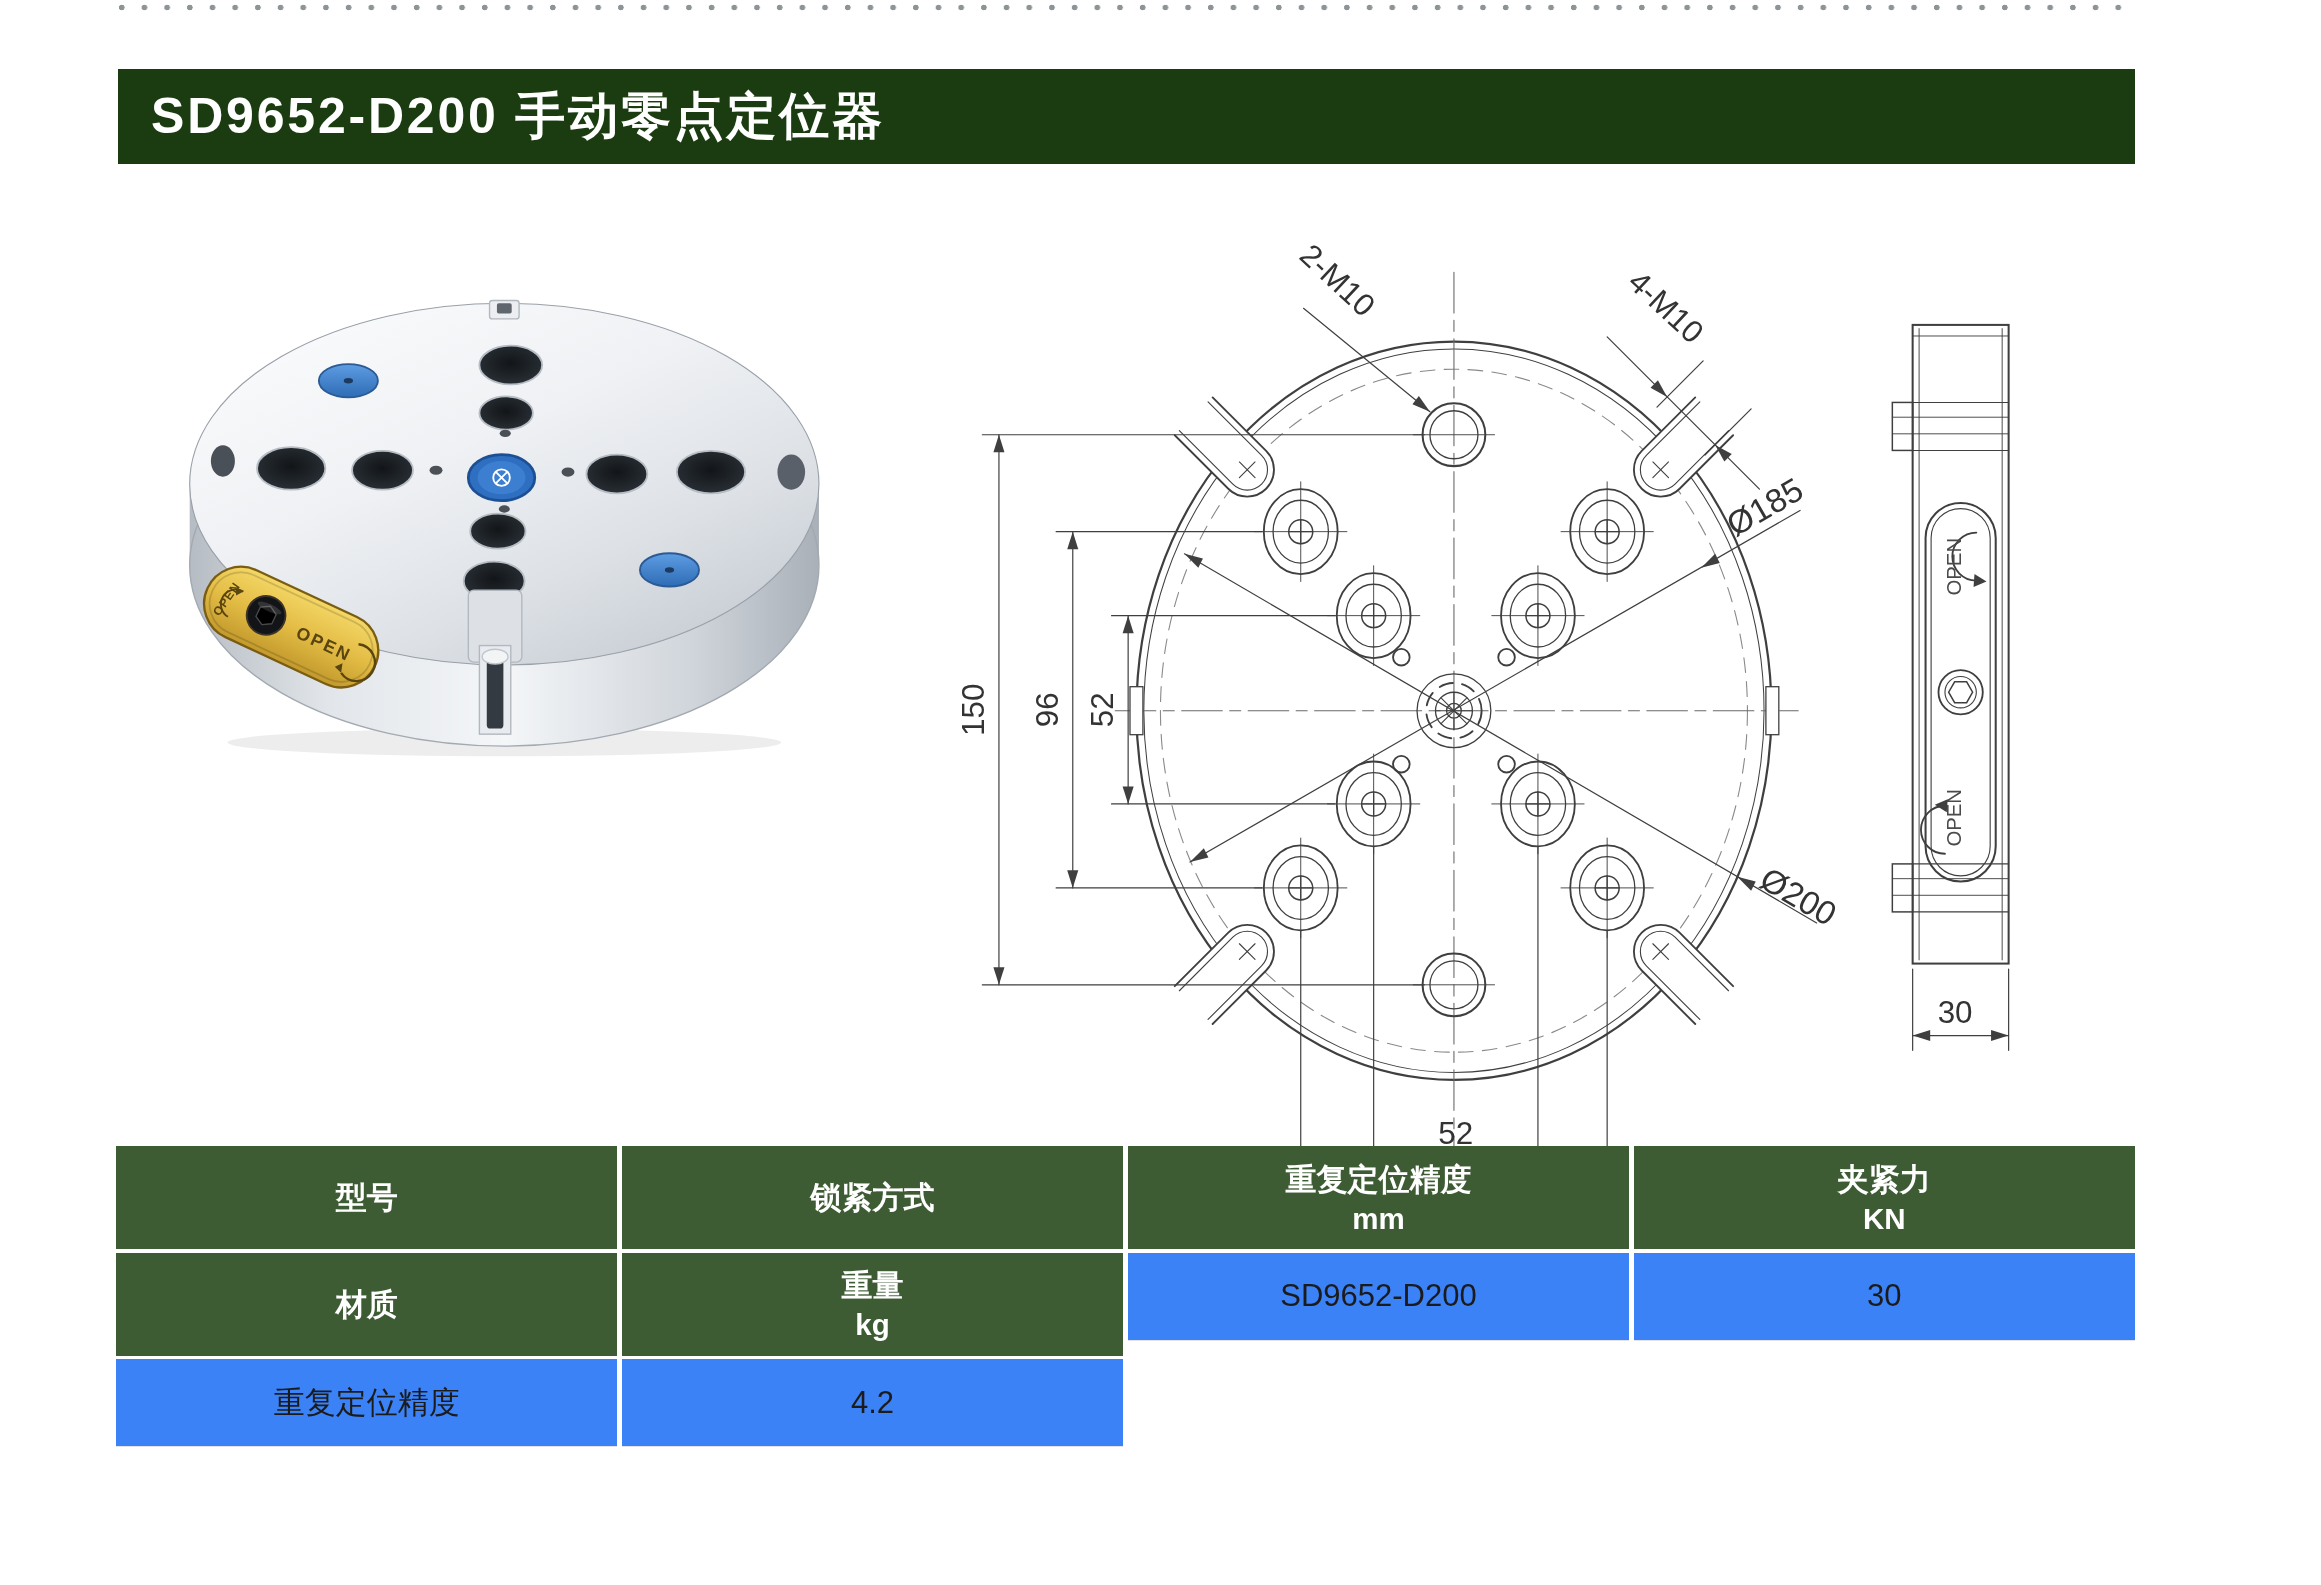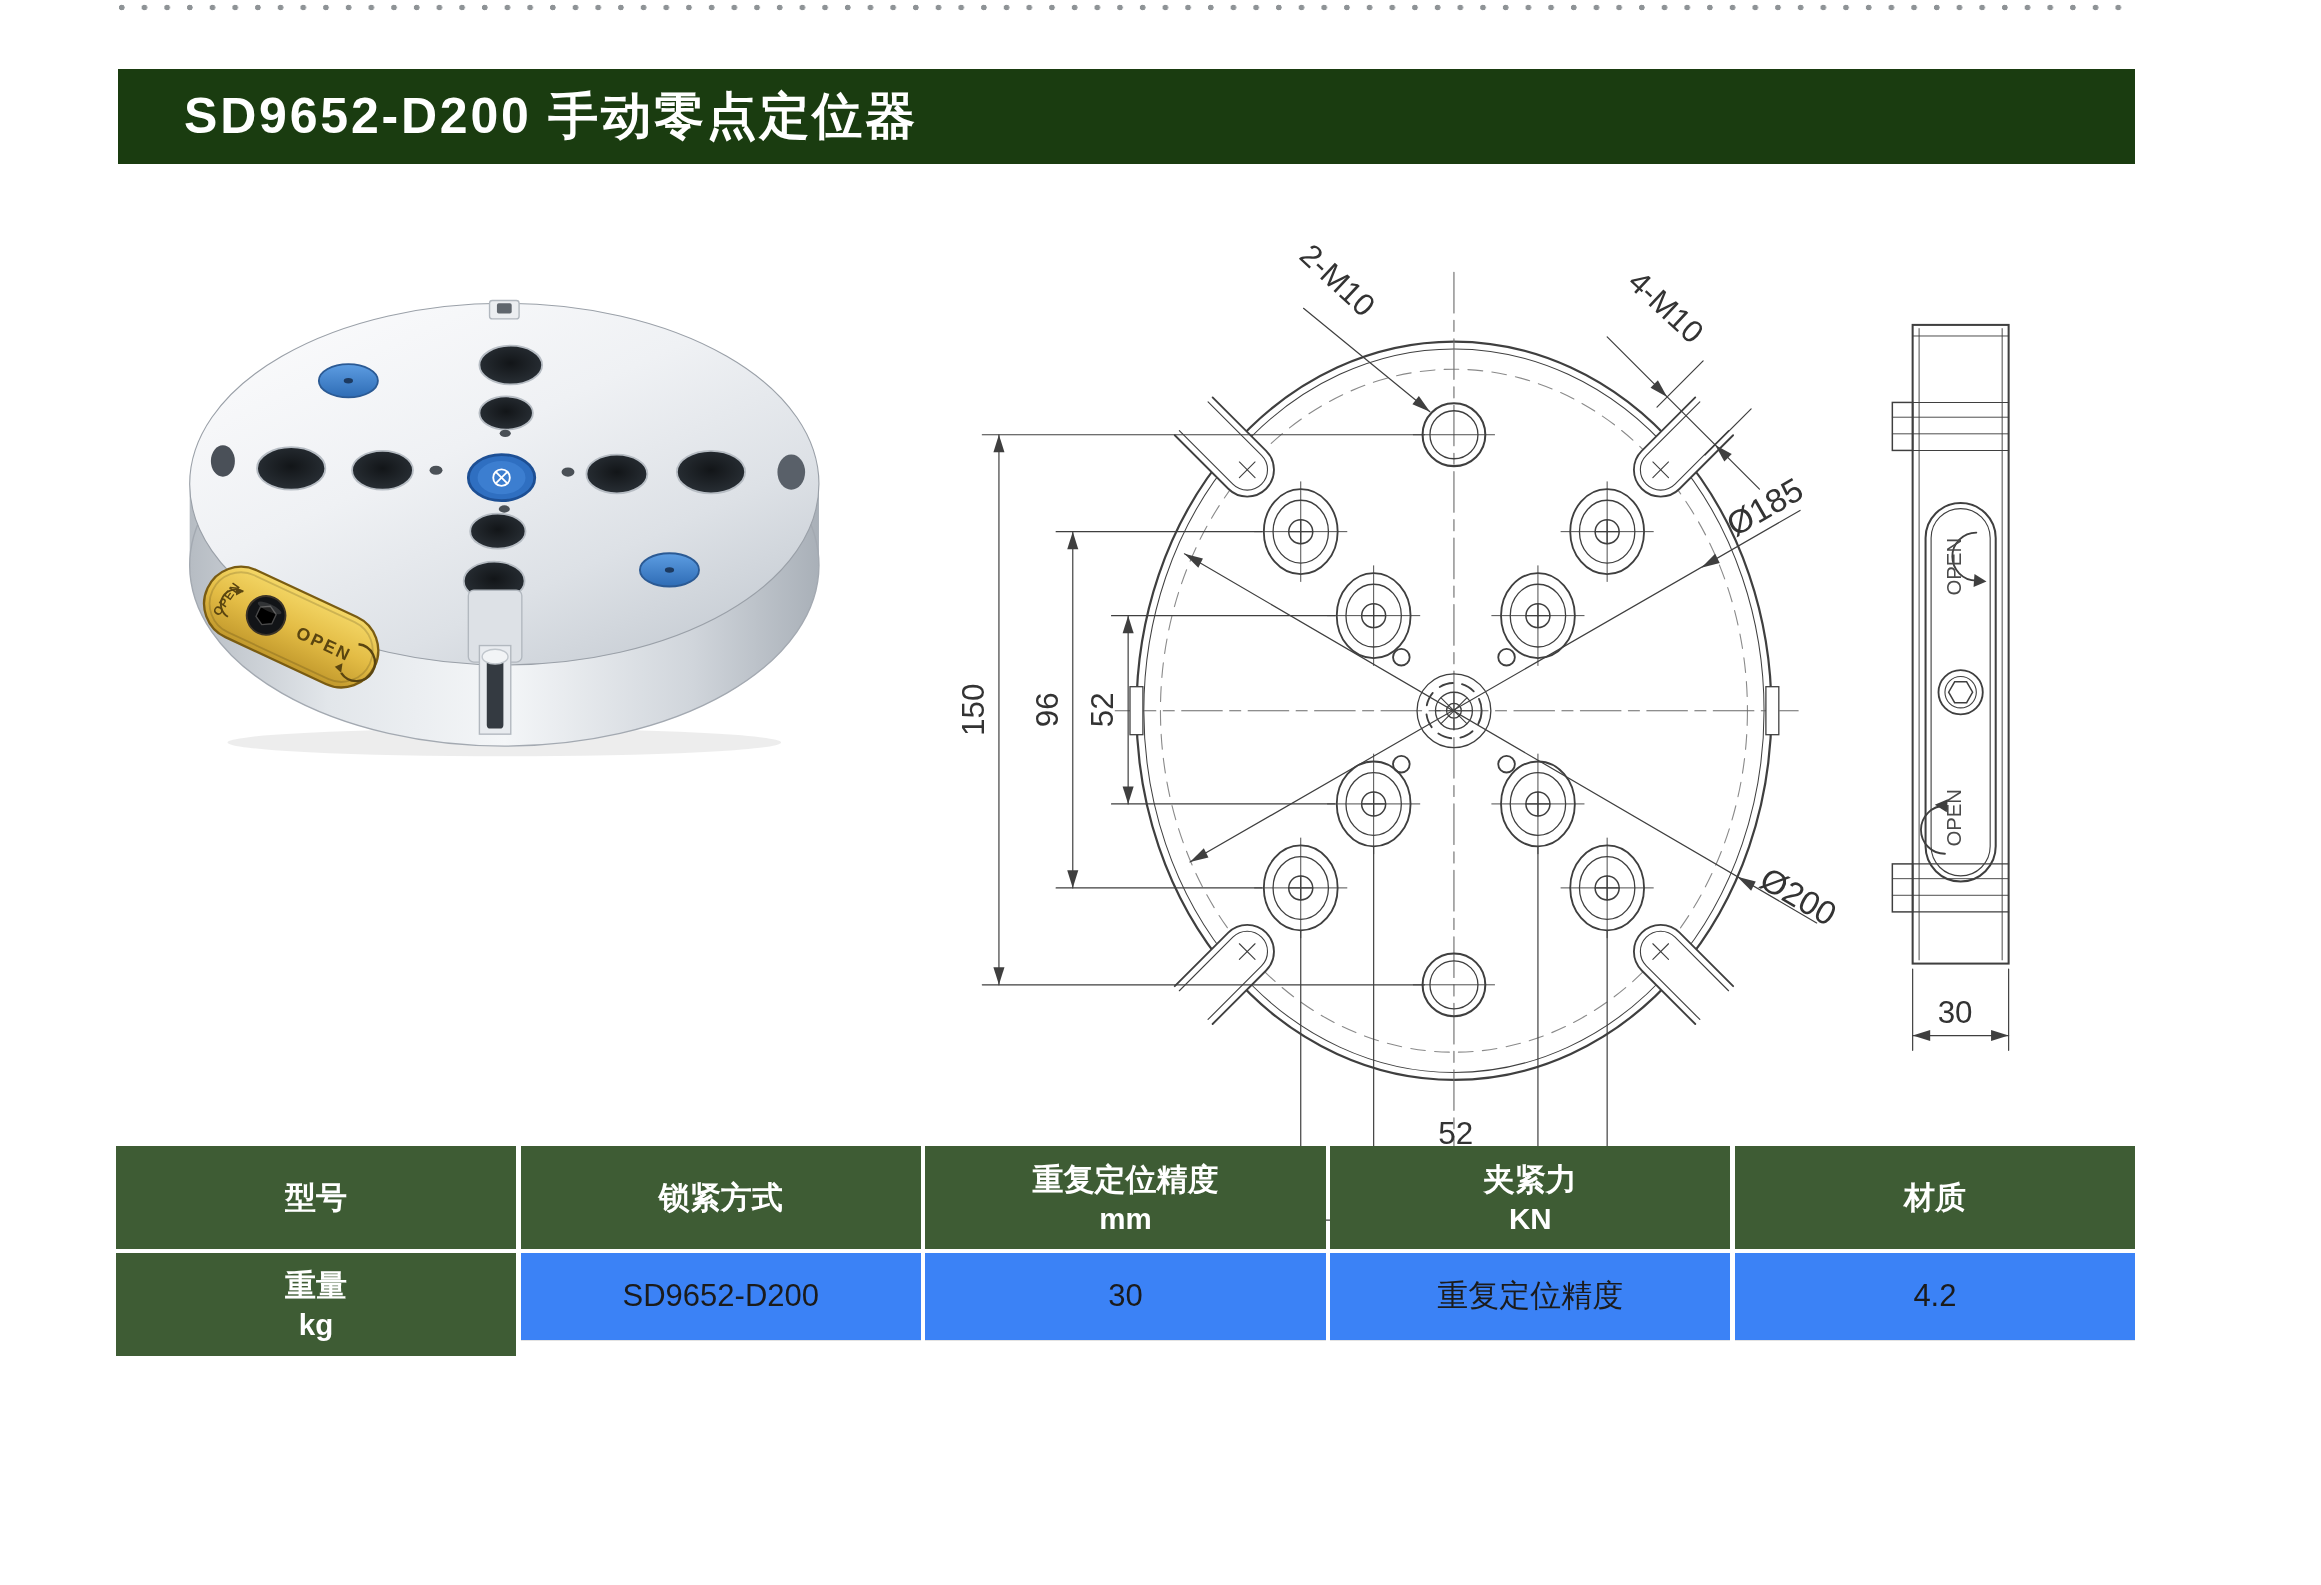--- a/index.html
+++ b/index.html
@@ -16,28 +16,28 @@
     background-image:radial-gradient(circle at 3.7px 5.5px,#8e9396 2.6px,transparent 3.1px);
     background-size:22.7px 11px;background-repeat:repeat-x;
   }
   
   .titlebar{
     position:absolute;left:118px;top:69px;width:2017px;height:95px;
     background:#1a3c10;display:flex;align-items:center;
   }
   .titlebar .t{
     color:#ffffff;font-size:50px;font-weight:700;letter-spacing:2.8px;
-    padding-left:66px;white-space:nowrap;
+    padding-left:33px;white-space:nowrap;
   }
   
   .pane{position:absolute;}
   
   .spec{
     position:absolute;left:116px;top:1146px;width:2019px;
-    display:grid;grid-template-columns:repeat(5,1fr);
+    display:grid;grid-template-columns:repeat(4,1fr);
     column-gap:4.6px;row-gap:3.7px;
   }
   .spec .hcell{
     background:#3e5c34;color:#ffffff;height:103px;
     display:flex;flex-direction:column;align-items:center;justify-content:center;
     font-weight:700;
   }
   .spec .hl{font-size:31px;line-height:41px;}
   .spec .hs{font-size:29.5px;line-height:37px;display:block;}
   .spec .bcell{

